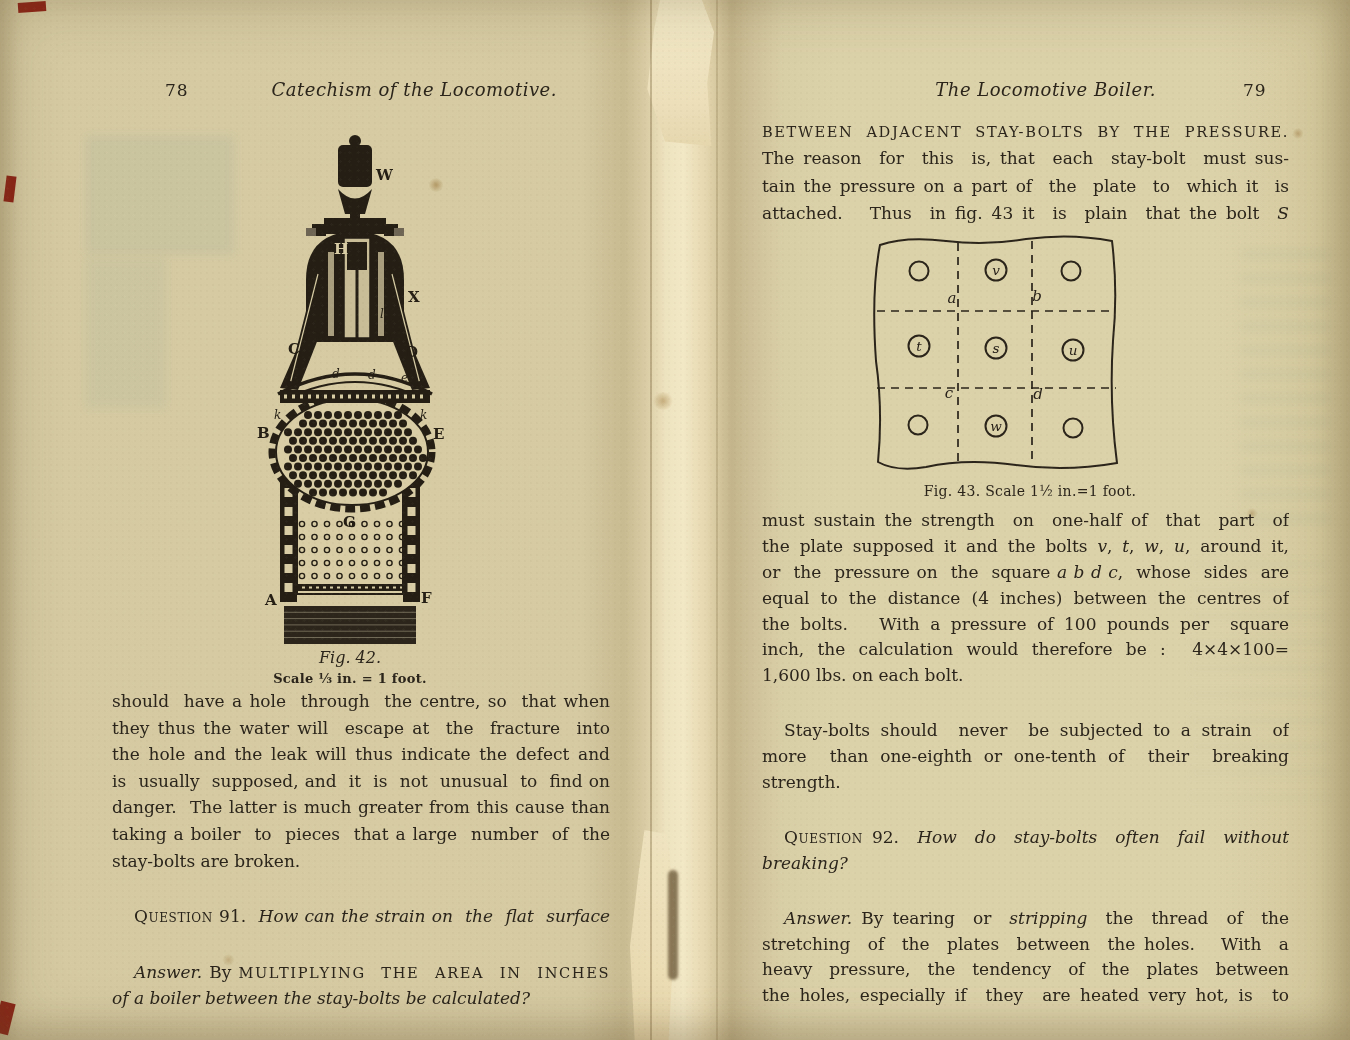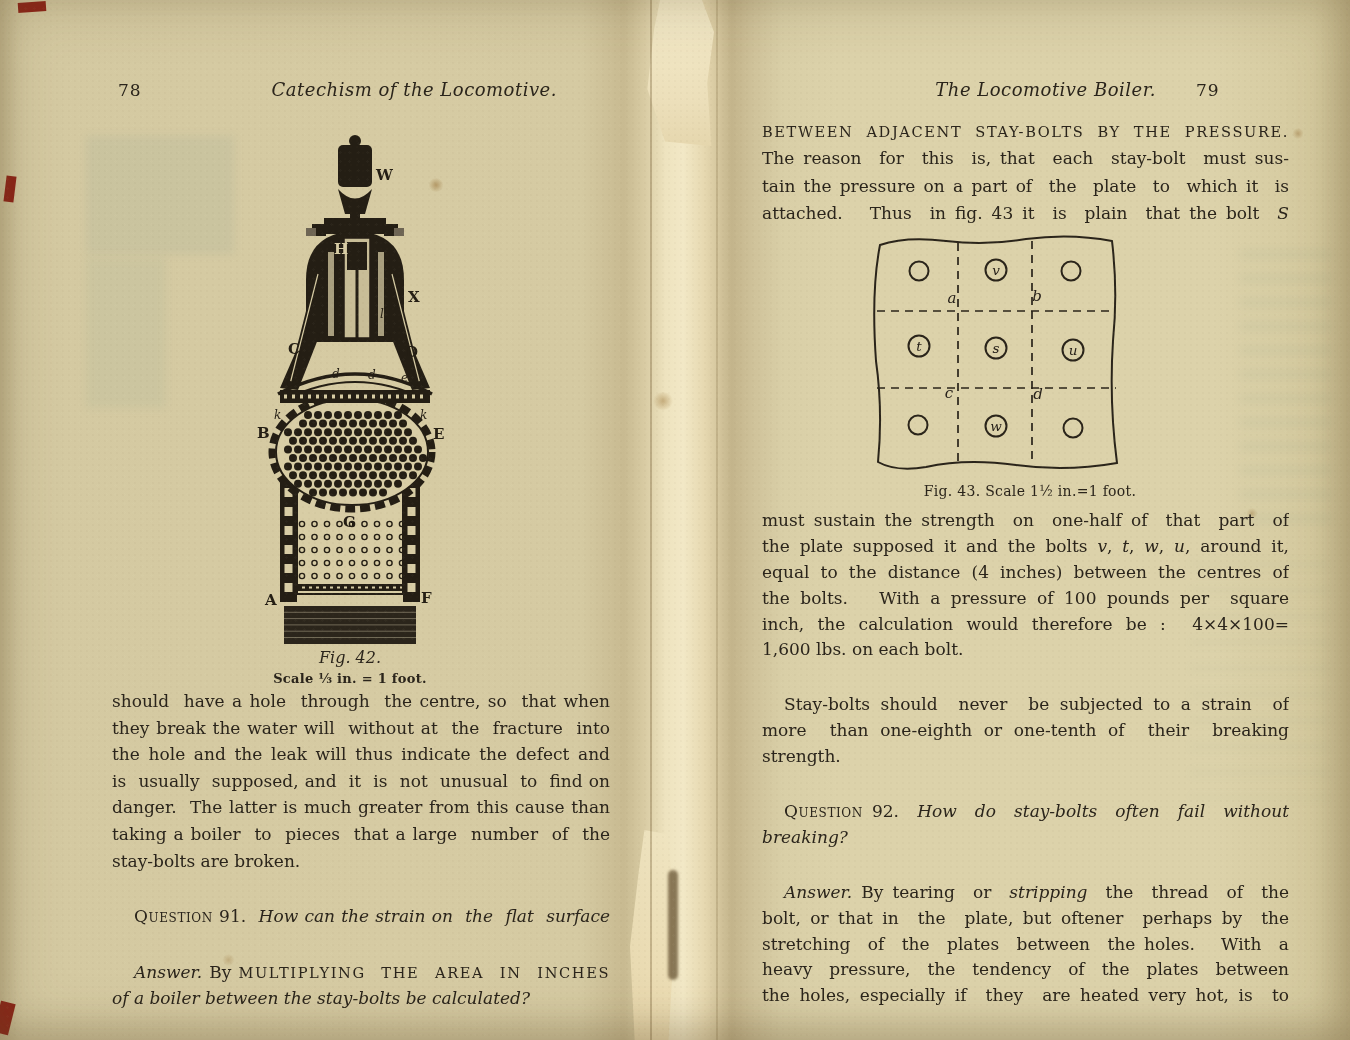--- a/index.html
+++ b/index.html
@@ -30,21 +30,21 @@
   .g2{left:86px;top:258px;width:80px;height:150px;background:rgba(146,168,150,.13);}
   .g3{left:1240px;top:250px;width:92px;height:280px;opacity:.5;
       background:repeating-linear-gradient(180deg,rgba(120,148,124,.16) 0 9px,transparent 9px 24px);}
   .g4{left:1190px;top:560px;width:140px;height:240px;opacity:.35;
       background:repeating-linear-gradient(180deg,rgba(120,148,124,.12) 0 9px,transparent 9px 26px);}
   .spot{position:absolute;border-radius:50%;pointer-events:none;}
   .redmark{position:absolute;background:#8e2317;filter:blur(.4px);}
   
   .hdr{position:absolute;font-size:18px;}
   .hdr-title{font-style:italic;letter-spacing:.5px;text-align:right;}
-  .pagenum{position:absolute;font-size:17px;letter-spacing:1px;}
+  .pagenum{position:absolute;font-size:17px;letter-spacing:1px;margin-left:47px;}
   
   .tblock{position:absolute;font-size:17px;}
   .line{position:relative;text-align:justify;white-space:pre-wrap;overflow:hidden;}
   .line::after{content:'';display:inline-block;width:100%;height:0;}
   .line.nj{text-align:left;}
   .line.nj::after{content:none;}
   .line.ind{text-indent:22px;margin-top:29px;}
   .lp-lh .line{height:26.6px;line-height:26.6px;}
   .rt-lh .line{height:27.4px;line-height:27.4px;}
   .rb-lh .line{height:25.9px;line-height:25.9px;}
@@ -344,21 +344,21 @@
       <text class="biglbl" x="93" y="395">G</text>
       <text class="biglbl" x="15" y="473">A</text>
       <text class="biglbl" x="171" y="471">F</text>
     </svg>
 
     <div class="cap fig42-cap1" style="left:250px;top:648px;width:200px">Fig. 42.</div>
     <div class="cap fig42-cap2" style="left:250px;top:671px;width:200px">Scale ⅓ in. = 1 foot.</div>
 
     <div class="tblock lp-lh" style="left:112px;top:688px;width:498px">
         <div class="line"><span>should  have a hole  through  the centre, so  that when</span></div>
-        <div class="line"><span>they break the water will  without at  the  fracture  into</span></div>
+        <div class="line"><span>they thus the water will  escape at  the  fracture  into</span></div>
         <div class="line"><span>the hole and the leak will thus indicate the defect and</span></div>
         <div class="line"><span>is  usually  supposed, and  it  is  not  unusual  to  find on</span></div>
         <div class="line"><span>danger.  The latter is much greater from this cause than</span></div>
         <div class="line"><span>taking a boiler  to  pieces  that a large  number  of  the</span></div>
         <div class="line nj"><span>stay-bolts are broken.</span></div>
         <div class="line ind"><span class="sc">Question</span><span> 91.  </span><span class="it">How can the strain on  the  flat  surface</span></div>
         <div class="line ind"><span class="it">Answer.</span><span> By </span><span class="caps">MULTIPLYING  THE  AREA  IN  INCHES</span></div>
         <div class="line nj"><span class="it">of a boiler between the stay-bolts be calculated?</span></div>
       </div>
   </div>
@@ -405,31 +405,31 @@
           <text x="83" y="167" text-anchor="middle" class="f43grid">c</text>
           <text x="172" y="168" text-anchor="middle" class="f43grid">d</text>
         </g>
     </svg>
 
     <div class="cap fig43-cap" style="left:820px;top:483px;width:420px">Fig. 43.   Scale 1½ in.=1 foot.</div>
 
     <div class="tblock rb-lh" style="left:762px;top:508px;width:527px">
         <div class="line"><span>must sustain the strength  on  one-half of  that  part  of</span></div>
         <div class="line"><span>the plate supposed it and the bolts </span><span class="it">v</span><span>, </span><span class="it">t</span><span>, </span><span class="it">w</span><span>, </span><span class="it">u</span><span>, around it,</span></div>
+        <div class="line"><span>or  the  pressure on  the  square </span><span class="it">a b d c</span><span>,  whose  sides  are</span></div>
         <div class="line"><span>equal to the distance (4 inches) between the centres of</span></div>
         <div class="line"><span>the bolts.   With a pressure of 100 pounds per  square</span></div>
         <div class="line"><span>inch, the calculation would therefore be :  4×4×100=</span></div>
         <div class="line nj"><span>1,600 lbs. on each bolt.</span></div>
         <div class="line ind"><span>Stay-bolts should  never  be subjected to a strain  of</span></div>
         <div class="line"><span>more  than one-eighth or one-tenth of  their  breaking</span></div>
         <div class="line nj"><span>strength.</span></div>
         <div class="line ind"><span class="sc">Question</span><span> 92.  </span><span class="it">How  do  stay-bolts  often  fail  without</span></div>
         <div class="line nj"><span class="it">breaking?</span></div>
         <div class="line ind"><span class="it">Answer.</span><span> By tearing  or  </span><span class="it">stripping</span><span>  the  thread  of  the</span></div>
-        <div class="line"><span>bolt, or that in  the  plate, but oftener  perhaps by  the</span></div>
         <div class="line"><span>stretching  of  the  plates  between  the holes.   With  a</span></div>
         <div class="line"><span>heavy  pressure,  the  tendency  of  the  plates  between</span></div>
         <div class="line"><span>the holes, especially if  they  are heated very hot, is  to</span></div>
       </div>
   </div>
 
   <div class="grain"></div>
 </div>
 
 </body></html>

